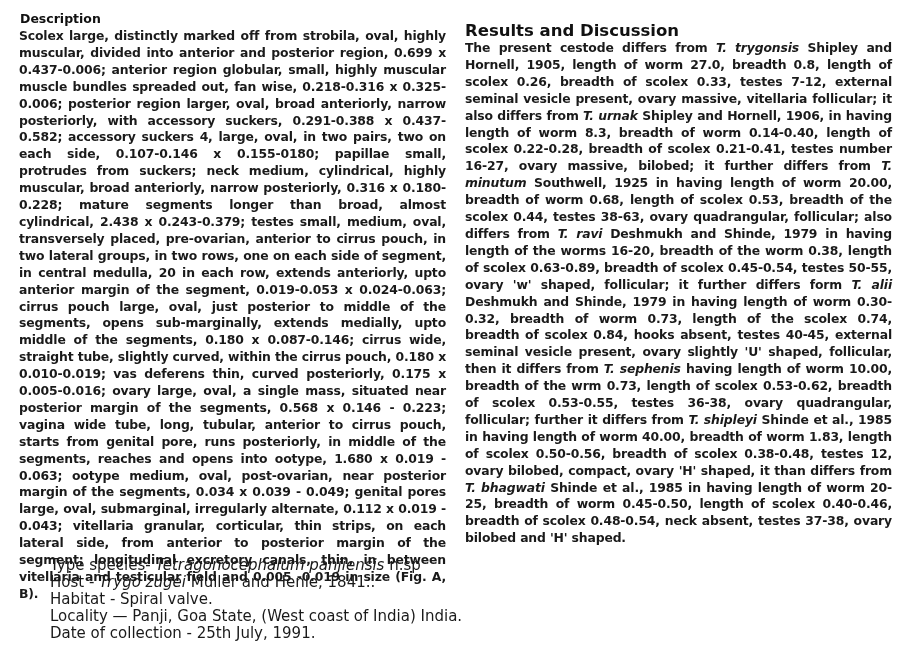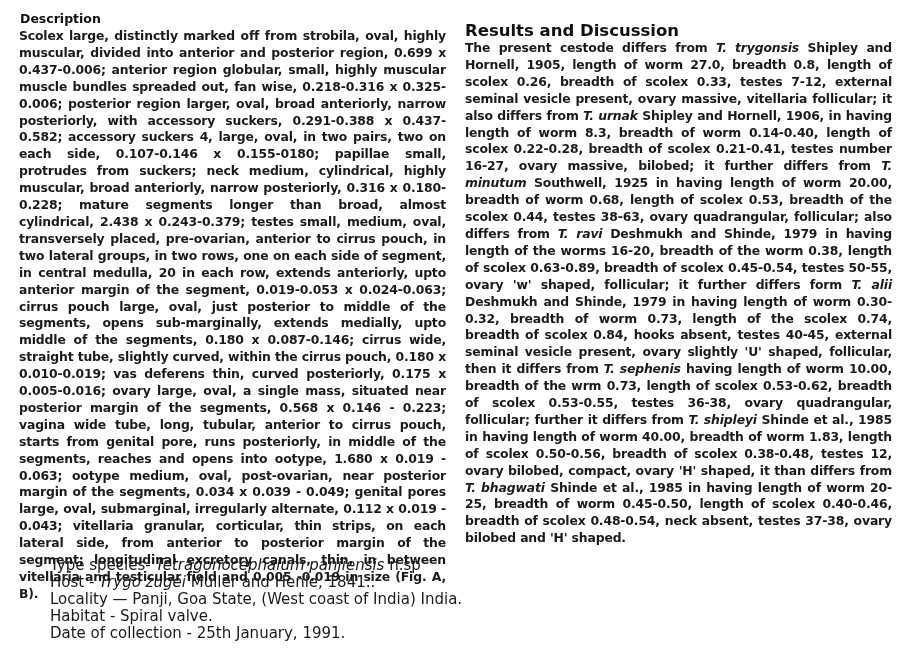--- a/index.html
+++ b/index.html
@@ -23,21 +23,21 @@
   <p class="para">Scolex large, distinctly marked off from strobila, oval, highly muscular, divided into anterior and posterior region, 0.699 x 0.437-0.006; anterior region globular, small, highly muscular muscle bundles spreaded out, fan wise, 0.218-0.316 x 0.325-0.006; posterior region larger, oval, broad anteriorly, narrow posteriorly, with accessory suckers, 0.291-0.388 x 0.437-0.582; accessory suckers 4, large, oval, in two pairs, two on each side, 0.107-0.146 x 0.155-0180; papillae small, protrudes from suckers; neck medium, cylindrical, highly muscular, broad anteriorly, narrow posteriorly, 0.316 x 0.180-0.228; mature segments longer than broad, almost cylindrical, 2.438 x 0.243-0.379; testes small, medium, oval, transversely placed, pre-ovarian, anterior to cirrus pouch, in two lateral groups, in two rows, one on each side of segment, in central medulla, 20 in each row, extends anteriorly, upto anterior margin of the segment, 0.019-0.053 x 0.024-0.063; cirrus pouch large, oval, just posterior to middle of the segments, opens sub-marginally, extends medially, upto middle of the segments, 0.180 x 0.087-0.146; cirrus wide, straight tube, slightly curved, within the cirrus pouch, 0.180 x 0.010-0.019; vas deferens thin, curved posteriorly, 0.175 x 0.005-0.016; ovary large, oval, a single mass, situated near posterior margin of the segments, 0.568 x 0.146 - 0.223; vagina wide tube, long, tubular, anterior to cirrus pouch, starts from genital pore, runs posteriorly, in middle of the segments, reaches and opens into ootype, 1.680 x 0.019 - 0.063; ootype medium, oval, post-ovarian, near posterior margin of the segments, 0.034 x 0.039 - 0.049; genital pores large, oval, submarginal, irregularly alternate, 0.112 x 0.019 - 0.043; vitellaria granular, corticular, thin strips, on each lateral side, from anterior to posterior margin of the segment; longitudinal excretory canals, thin, in between vitellaria and testicular field and 0.005 -0.019 in size (Fig. A, B).</p>
 </div>
 
 <div class="meta">
   <div>
     <span>Type species- </span><em>Tetragonocephalum panjiensis</em><span> n.sp</span>
   </div>
   <div>
     <span>Host - </span><em>Trygo zugei</em><span> Muller and Henle, 1841..</span>
   </div>
+  <div>Habitat - Spiral valve.</div>
   <div>Locality — Panji, Goa State, (West coast of India) India.</div>
-  <div>Habitat - Spiral valve.</div>
-  <div>Date of collection - 25th January, 1991.</div>
+  <div>Date of collection - 25th July, 1991.</div>
 </div>
 
 <div class="col right">
   <h2 class="h-res">Results and Discussion</h2>
   <p class="para" id="results-para"><span>The present cestode differs from </span><em>T. trygonsis</em><span> Shipley and Hornell, 1905, length of worm 27.0, breadth 0.8, length of scolex 0.26, breadth of scolex 0.33, testes 7-12, external seminal vesicle present, ovary massive, vitellaria follicular; it also differs from </span><em>T. urnak</em><span> Shipley and Hornell, 1906, in having length of worm 8.3, breadth of worm 0.14-0.40, length of scolex 0.22-0.28, breadth of scolex 0.21-0.41, testes number 16-27, ovary massive, bilobed; it further differs from </span><em>T. minutum</em><span> Southwell, 1925 in having length of worm 20.00, breadth of worm 0.68, length of scolex 0.53, breadth of the scolex 0.44, testes 38-63, ovary quadrangular, follicular; also differs from </span><em>T. ravi</em><span> Deshmukh and Shinde, 1979 in having length of the worms 16-20, breadth of the worm 0.38, length of scolex 0.63-0.89, breadth of scolex 0.45-0.54, testes 50-55, ovary 'w' shaped, follicular; it further differs form </span><em>T. alii</em><span> Deshmukh and Shinde, 1979 in having length of worm 0.30-0.32, breadth of worm 0.73, length of the scolex 0.74, breadth of scolex 0.84, hooks absent, testes 40-45, external seminal vesicle present, ovary slightly 'U' shaped, follicular, then it differs from </span><em>T. sephenis</em><span> having length of worm 10.00, breadth of the wrm 0.73, length of scolex 0.53-0.62, breadth of scolex 0.53-0.55, testes 36-38, ovary quadrangular, follicular; further it differs from </span><em>T. shipleyi</em><span> Shinde et al., 1985 in having length of worm 40.00, breadth of worm 1.83, length of scolex 0.50-0.56, breadth of scolex 0.38-0.48, testes 12, ovary bilobed, compact, ovary 'H' shaped, it than differs from </span><em>T. bhagwati</em><span> Shinde et al., 1985 in having length of worm 20-25, breadth of worm 0.45-0.50, length of scolex 0.40-0.46, breadth of scolex 0.48-0.54, neck absent, testes 37-38, ovary bilobed and 'H' shaped.</span></p>
 </div>
 
 </body></html>

